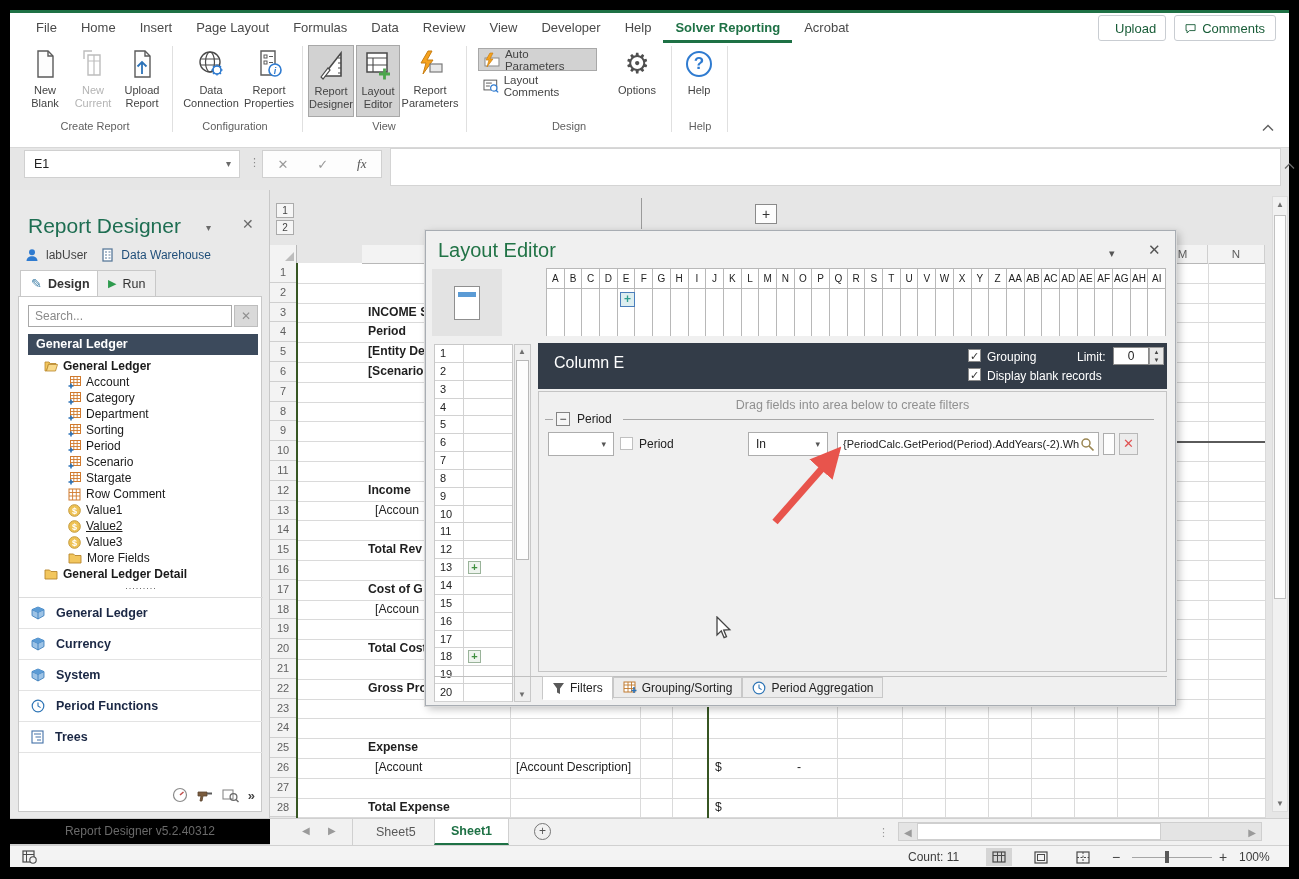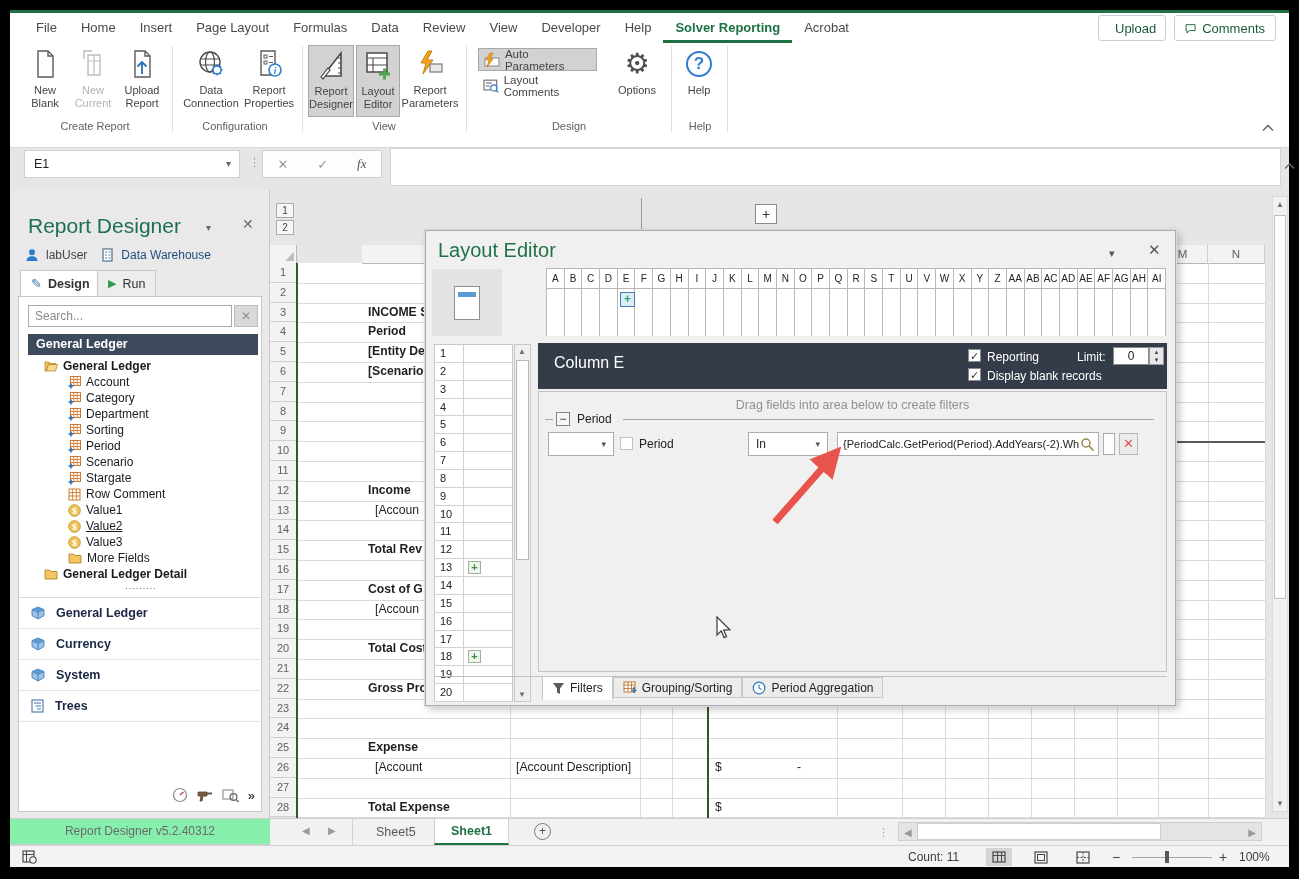--- a/index.html
+++ b/index.html
@@ -54,21 +54,21 @@
     font-weight:700;font-size:12.5px;line-height:21px;padding-left:8px;}
   #tree{position:absolute;left:0px;top:61px;width:244px;}
   .trow{height:16px;display:flex;align-items:center;gap:5px;font-size:12px;color:#1a1a1a;}
   .trow.lvl1{padding-left:25px;}  .trow.lvl2{padding-left:49px;}
   .trow.bold{font-weight:700;}
   #tree-dots{height:12px;text-align:center;color:#555;font-size:9px;letter-spacing:1px;line-height:8px;}
   #sections{position:absolute;left:0;top:300px;width:244px;border-top:1px solid #dcdcdc;}
   .sect{height:31px;display:flex;align-items:center;gap:11px;padding-left:12px;border-bottom:1px solid #e3e3e3;
     font-size:12.5px;font-weight:700;color:#1a2744;}
   #pane-tools{position:absolute;left:0;top:490px;width:236px;display:flex;justify-content:flex-end;gap:9px;align-items:center;}
-  #pane-footer{position:absolute;left:0;top:628px;width:260px;height:27px;background:#86efac;border-top:1px solid #cfcfcf;
+  #pane-footer{position:absolute;left:0;top:628px;width:260px;height:27px;background:#000000;border-top:1px solid #cfcfcf;
     border-bottom:1px solid #cfcfcf;text-align:center;font-size:12px;color:#6a6a6a;line-height:25px;z-index:5;}
 
   
   #grid{position:absolute;left:270px;top:190px;width:1019px;height:628px;background:#e6e6e6;overflow:hidden;z-index:1;}
   .olbtn{position:absolute;width:18px;height:15px;background:#f6f6f6;border:1px solid #ababab;font-size:10px;
     color:#444;text-align:center;line-height:13px;}
   #colplus{position:absolute;left:485px;top:14px;width:22px;height:20px;background:#fdfdfd;border:1px solid #8a8a8a;
     text-align:center;line-height:18px;font-size:14px;color:#333;}
   .hcell{position:absolute;top:55px;height:19px;background:#f3f3f3;border-right:1px solid #cfcfcf;border-bottom:1px solid #b8b8b8;
     font-size:11.5px;color:#5f5f5f;text-align:center;line-height:18px;}
@@ -643,20 +643,29 @@
             <svg width="14" height="14" viewBox="0 0 14 14">
               <path d="M7 1l6 2.6v6L7 13 1 9.6v-6z" fill="#9dc3e6" stroke="#2e75b6" stroke-width="0.8"></path>
               <path d="M1 3.6L7 6.4l6-2.8M7 6.4V13" fill="none" stroke="#2e75b6" stroke-width="0.8"></path>
               <path d="M7 1l6 2.6L7 6.4 1 3.6z" fill="#5b9bd5"></path>
             </svg>
           </span>
           <div>System</div>
         </div>
         <div class="sect">
           <span style="display: inline-flex; flex: 0 0 auto;">
+            <svg width="14" height="14" viewBox="0 0 14 14">
+              <circle cx="7" cy="7" r="5.8" fill="#fff" stroke="#2e75b6" stroke-width="1.2"></circle>
+              <path d="M7 3.5V7l2.6 1.6" fill="none" stroke="#2e75b6" stroke-width="1.1"></path>
+            </svg>
+          </span>
+          <div>Period Functions</div>
+        </div>
+        <div class="sect">
+          <span style="display: inline-flex; flex: 0 0 auto;">
             <svg width="13" height="14" viewBox="0 0 13 14">
               <rect x="1" y="1" width="11" height="12" fill="#fff" stroke="#4472a8" stroke-width="1.1"></rect>
               <path d="M3 4h7M4.5 7h5.5M6 10h4" stroke="#4472a8" stroke-width="1.1"></path>
             </svg>
           </span>
           <div>Trees</div>
         </div>
       </div>
     <div id="pane-tools">
       <svg width="16" height="16" viewBox="0 0 16 16">
@@ -858,21 +867,21 @@
       </div>
     </div>
   <div id="dlg-rsb">
     <span class="sbarw" style="top:2px;">▲</span>
     <div class="thumb"></div>
     <span class="sbarw" style="bottom:2px;">▼</span>
   </div>
   <div id="dlg-hdr">
     <div class="ttl">Column E</div>
     <div class="cb" style="left:430px;top:6px;">✓</div>
-    <div class="dlbl" style="left:449px;top:7px;">Reporting</div>
+    <div class="dlbl" style="left:449px;top:7px;">Grouping</div>
     <div class="dlbl" style="left:539px;top:7px;">Limit:</div>
     <div id="limitbox">0</div>
     <div id="limitspin">▲<br>▼</div>
     <div class="cb" style="left:430px;top:25px;">✓</div>
     <div class="dlbl" style="left:449px;top:26px;">Display blank records</div>
   </div>
   <div id="dlg-panel">
     <div id="dlg-hint">Drag fields into area below to create filters</div>
     <div id="grp-dash"></div>
     <div id="grp-minus">−</div>

